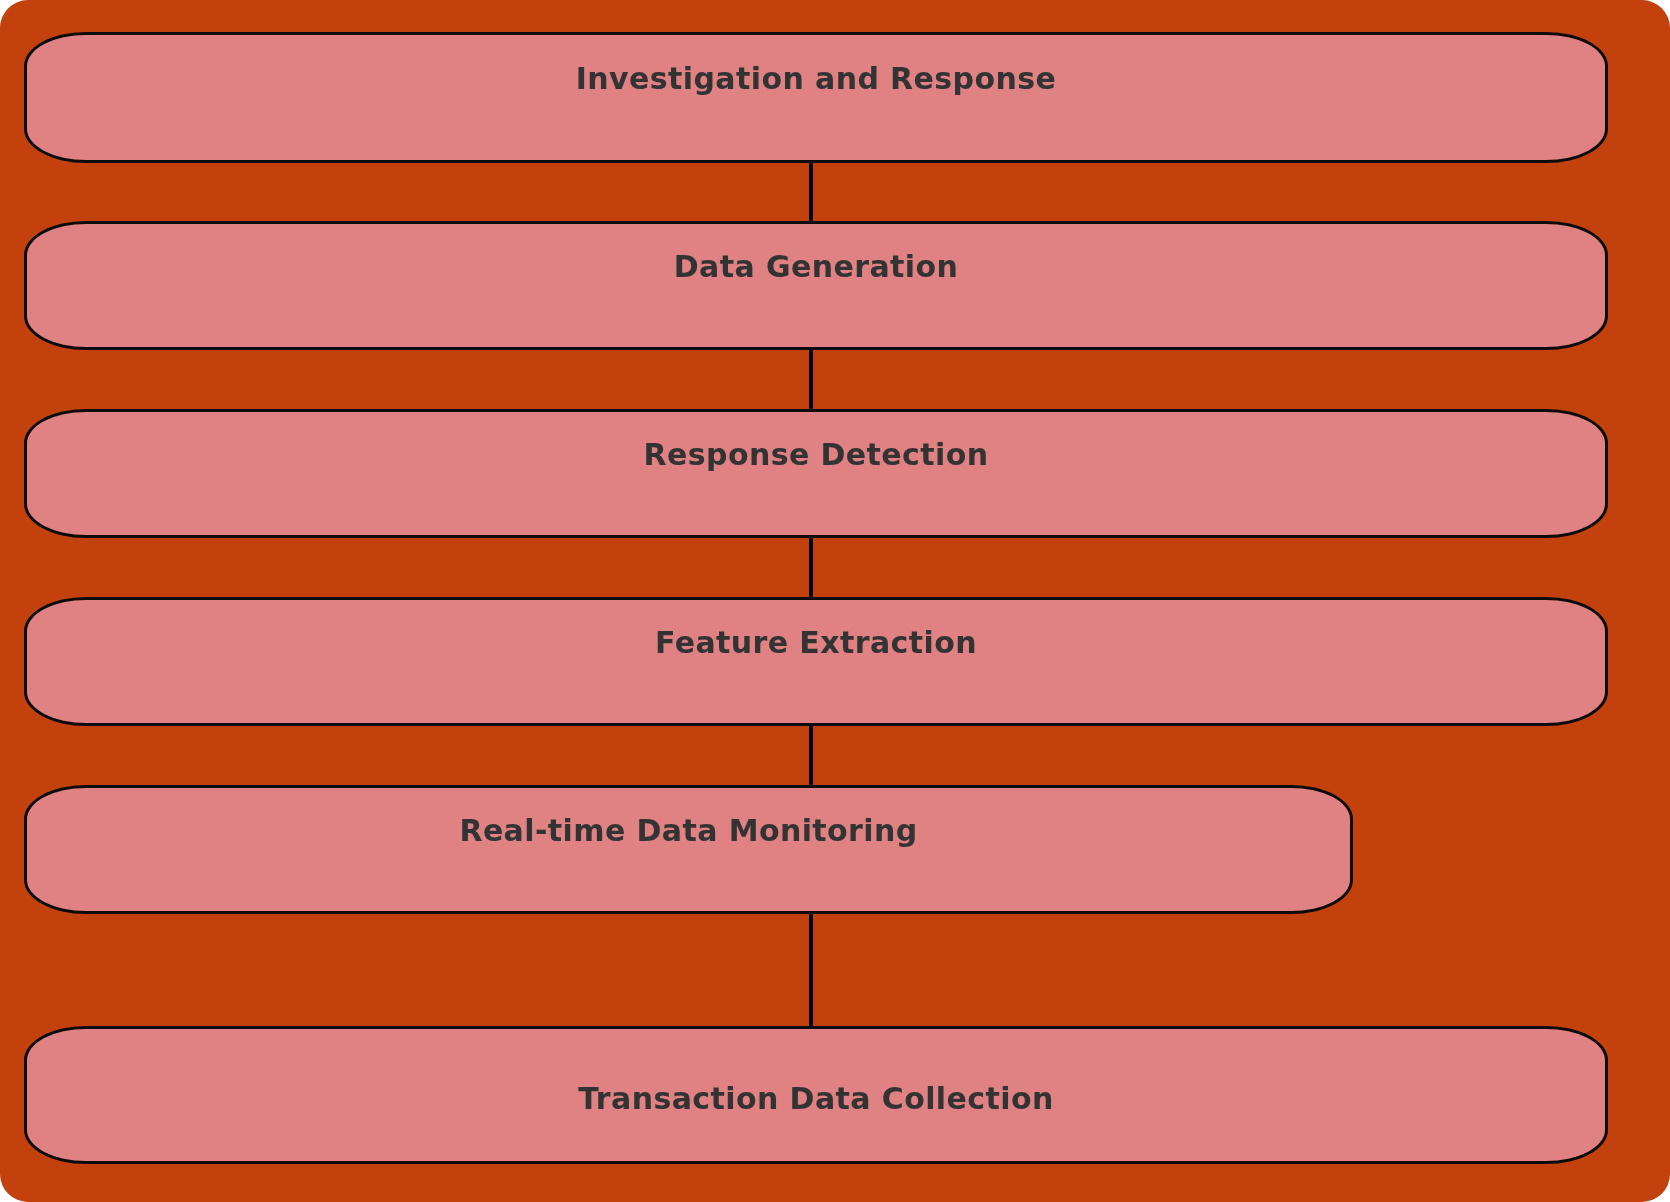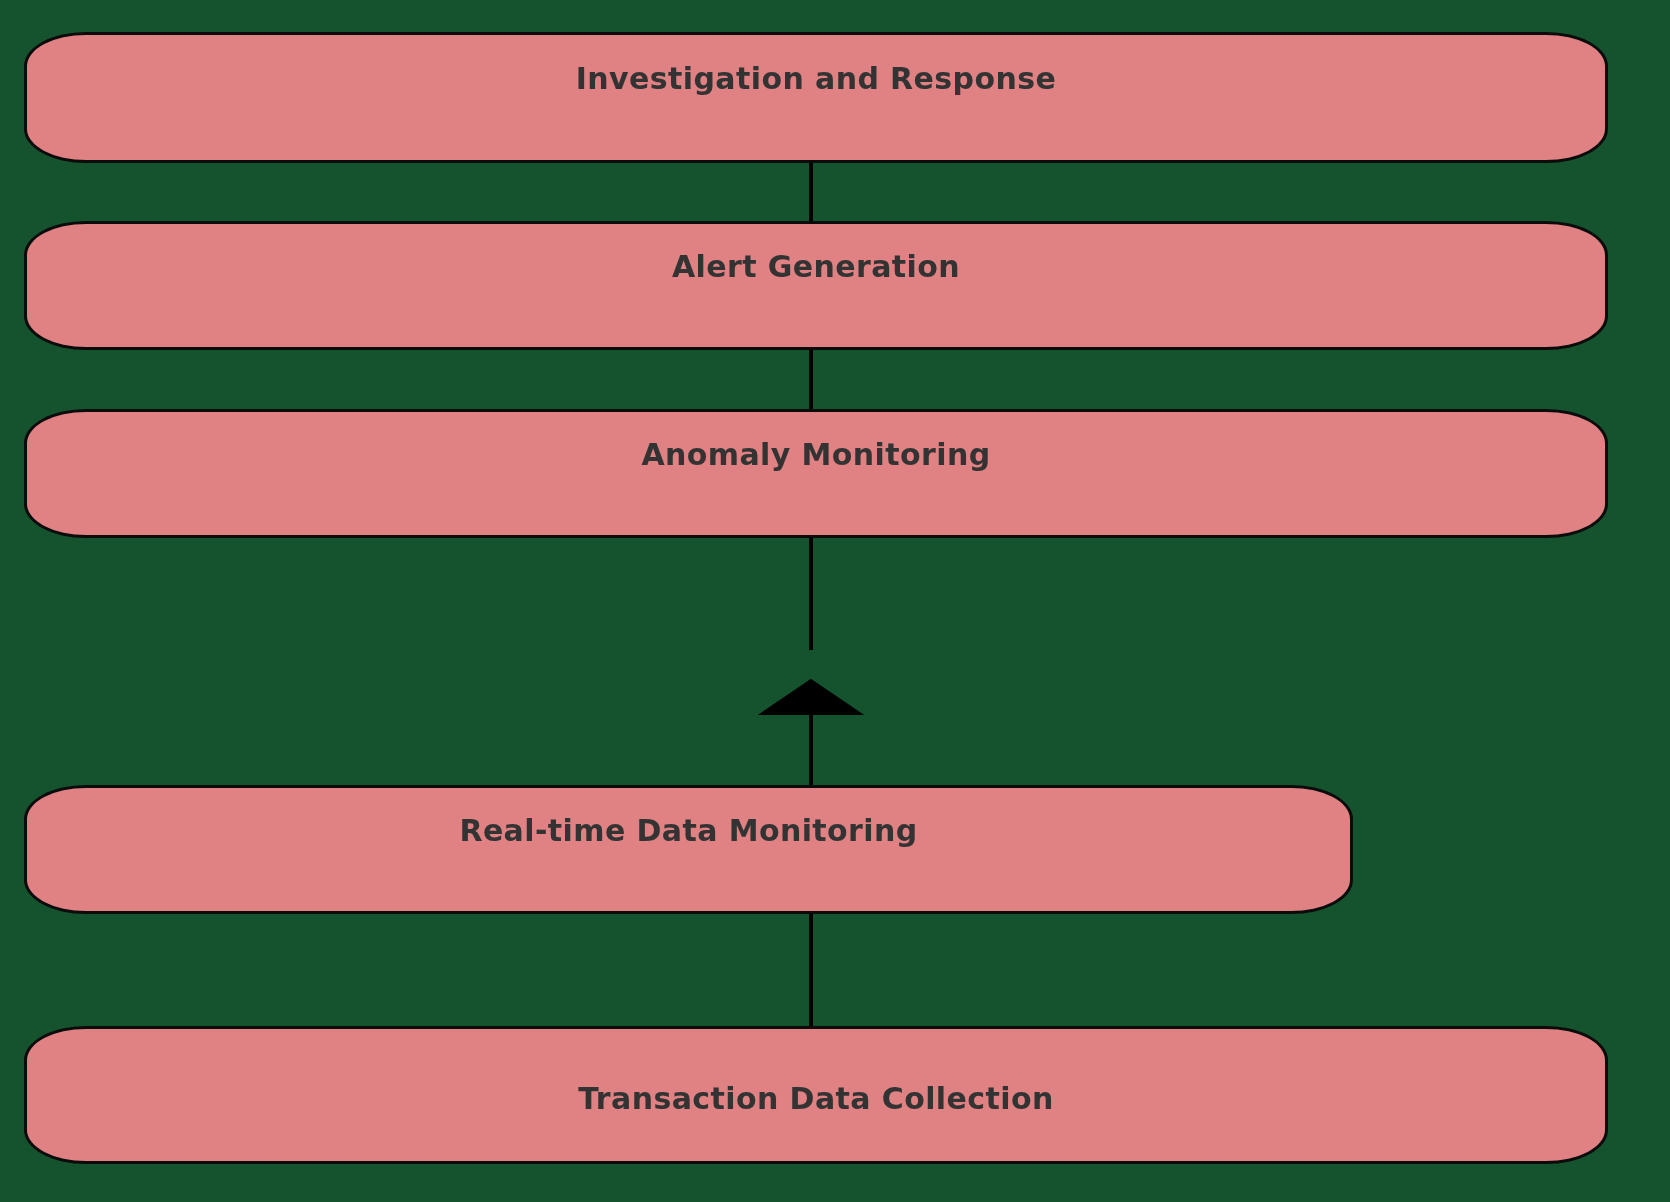--- a/index.html
+++ b/index.html
@@ -10,21 +10,22 @@
   body {
     width: 1670px;
     height: 1202px;
     font-family: "DejaVu Sans", "Liberation Sans", sans-serif;
     overflow: hidden;
   }
   #diagram {
     position: relative;
     width: 1670px;
     height: 1202px;
-    background: #14532d;
+    background: #c2410c;
+    border-radius: 28px;
   }
   .node {
     position: absolute;
     box-sizing: border-box;
     background: #E08183;
     border: 3px solid #0b0b0b;
     border-radius: 62px / 34px;
     display: flex;
     align-items: center;
     justify-content: center;
@@ -86,27 +87,30 @@
         <polygon points="811,116 861,150 761,150" stroke-width="2"></polygon>
       </g>
     </g>
   </svg>
 
   <div class="node" style="left:24px; top:32px; width:1584px; height:131px;">
     <span class="node-label">Investigation and Response</span>
   </div>
 
   <div class="node" style="left:24px; top:221px; width:1584px; height:129px;">
-    <span class="node-label">Alert Generation</span>
+    <span class="node-label">Data Generation</span>
   </div>
 
   <div class="node" style="left:24px; top:409px; width:1584px; height:129px;">
-    <span class="node-label">Anomaly Monitoring</span>
+    <span class="node-label">Response Detection</span>
   </div>
 
+  <div class="node" style="left:24px; top:597px; width:1584px; height:129px;">
+    <span class="node-label">Feature Extraction</span>
+  </div>
 
   <div class="node" style="left:24px; top:785px; width:1329px; height:129px;">
     <span class="node-label">Real-time Data Monitoring</span>
   </div>
 
   <div class="node last" style="left:24px; top:1026px; width:1584px; height:138px;">
     <span class="node-label">Transaction Data Collection</span>
   </div>
 
 </div>

